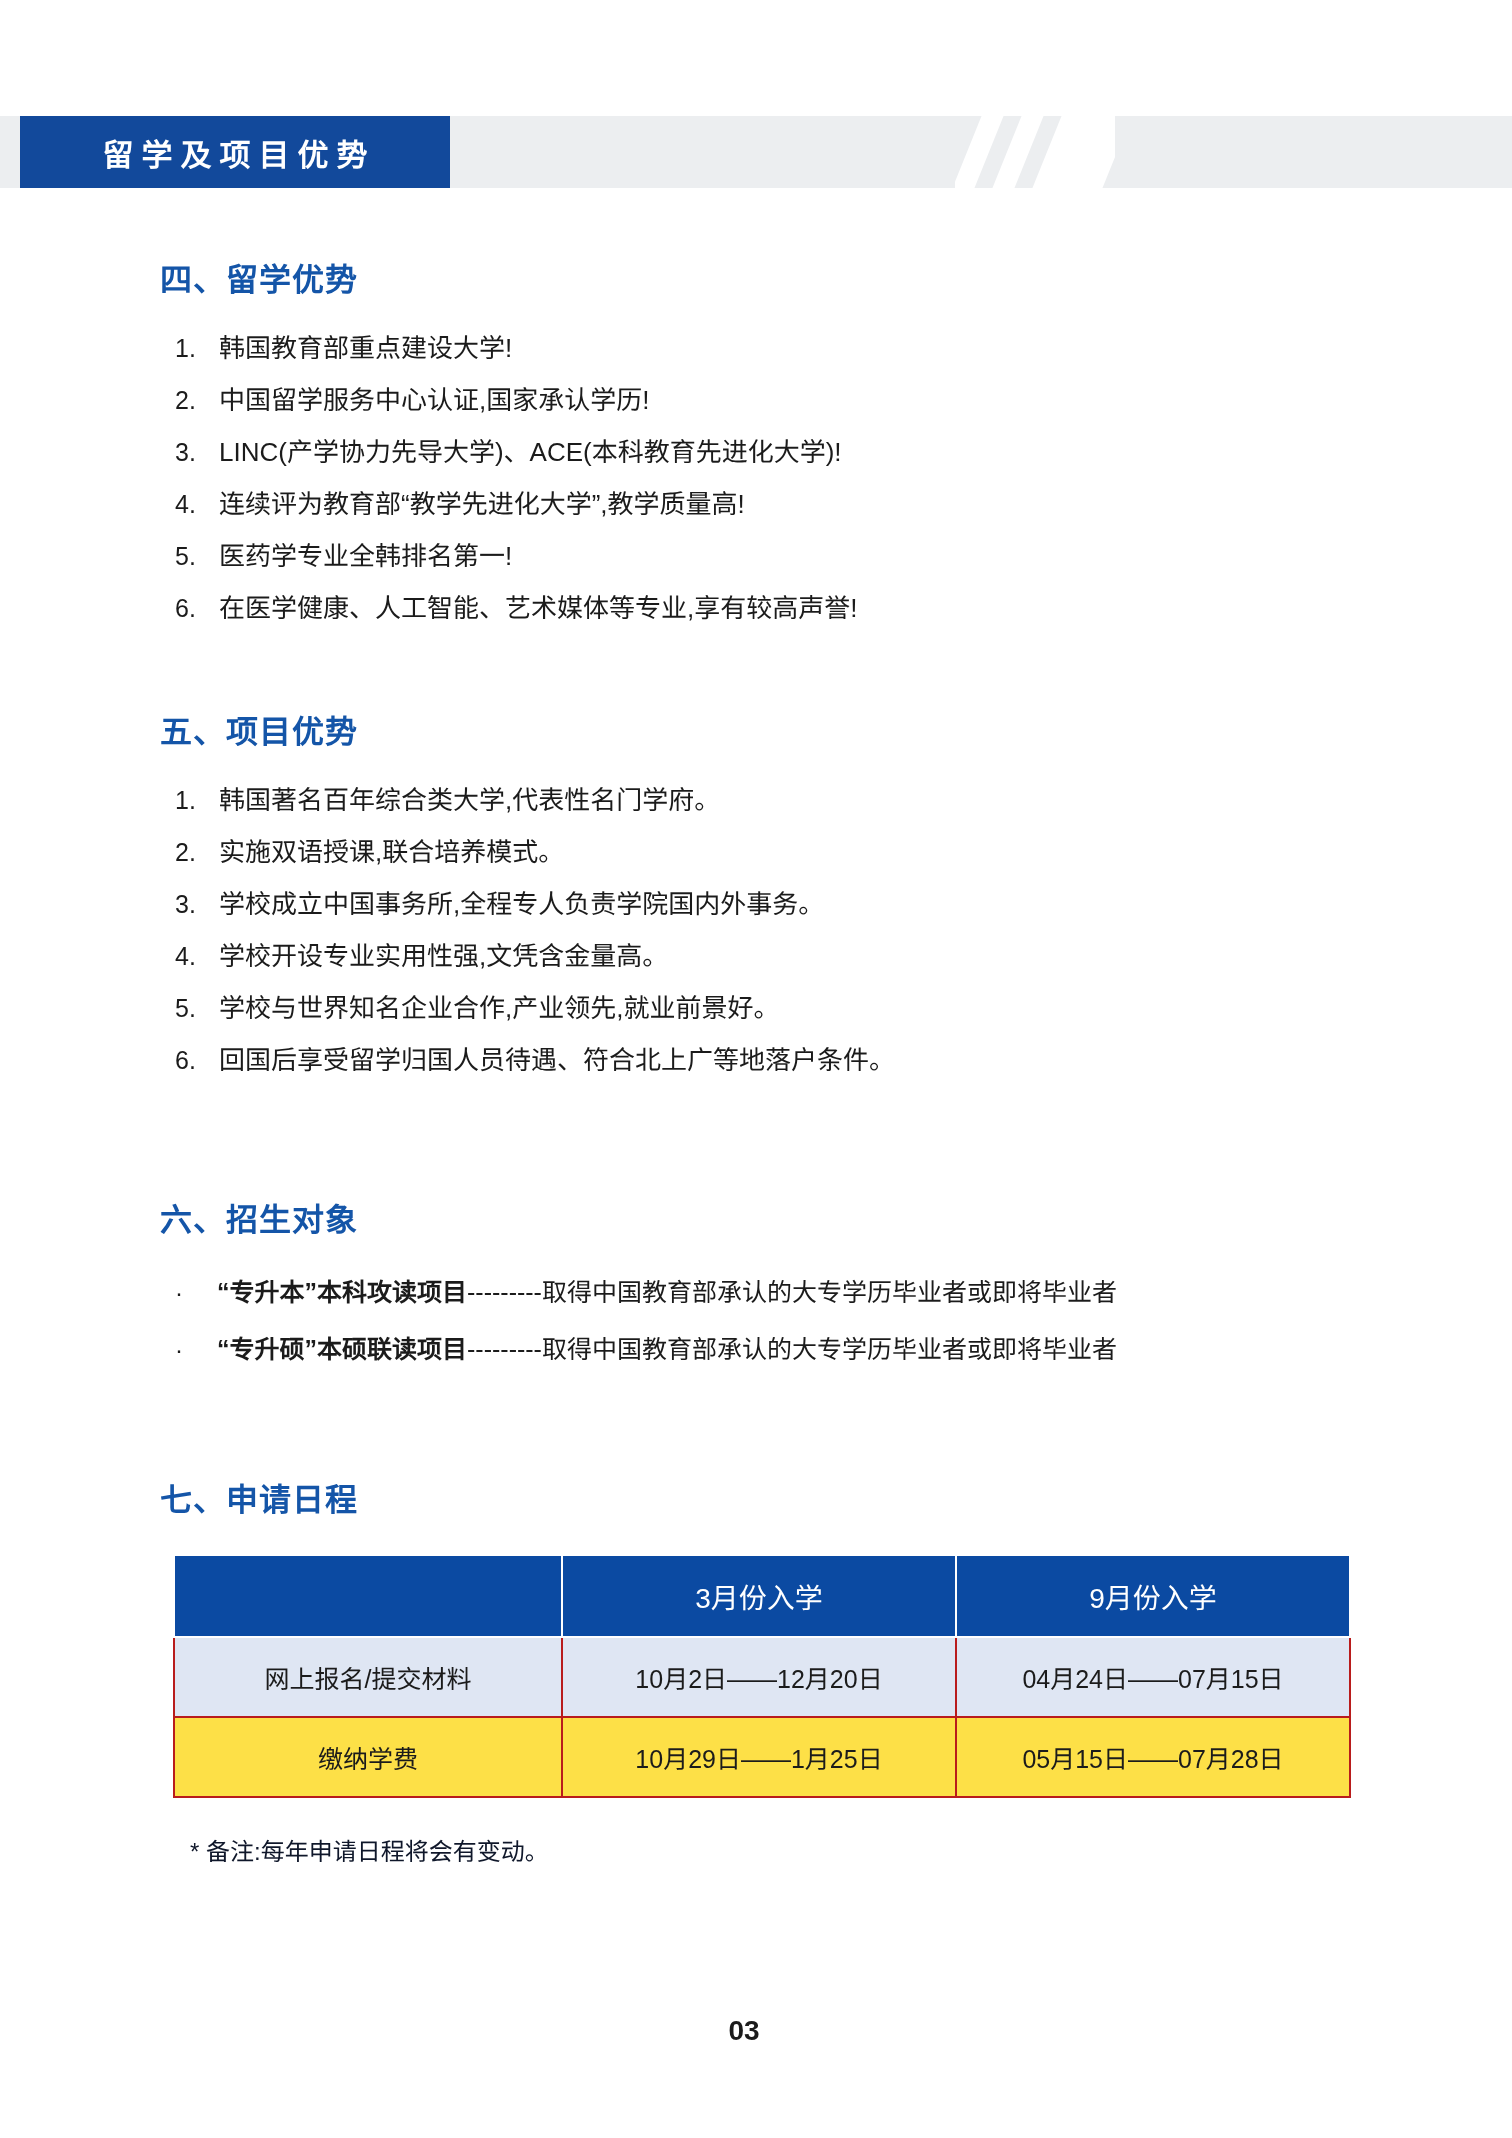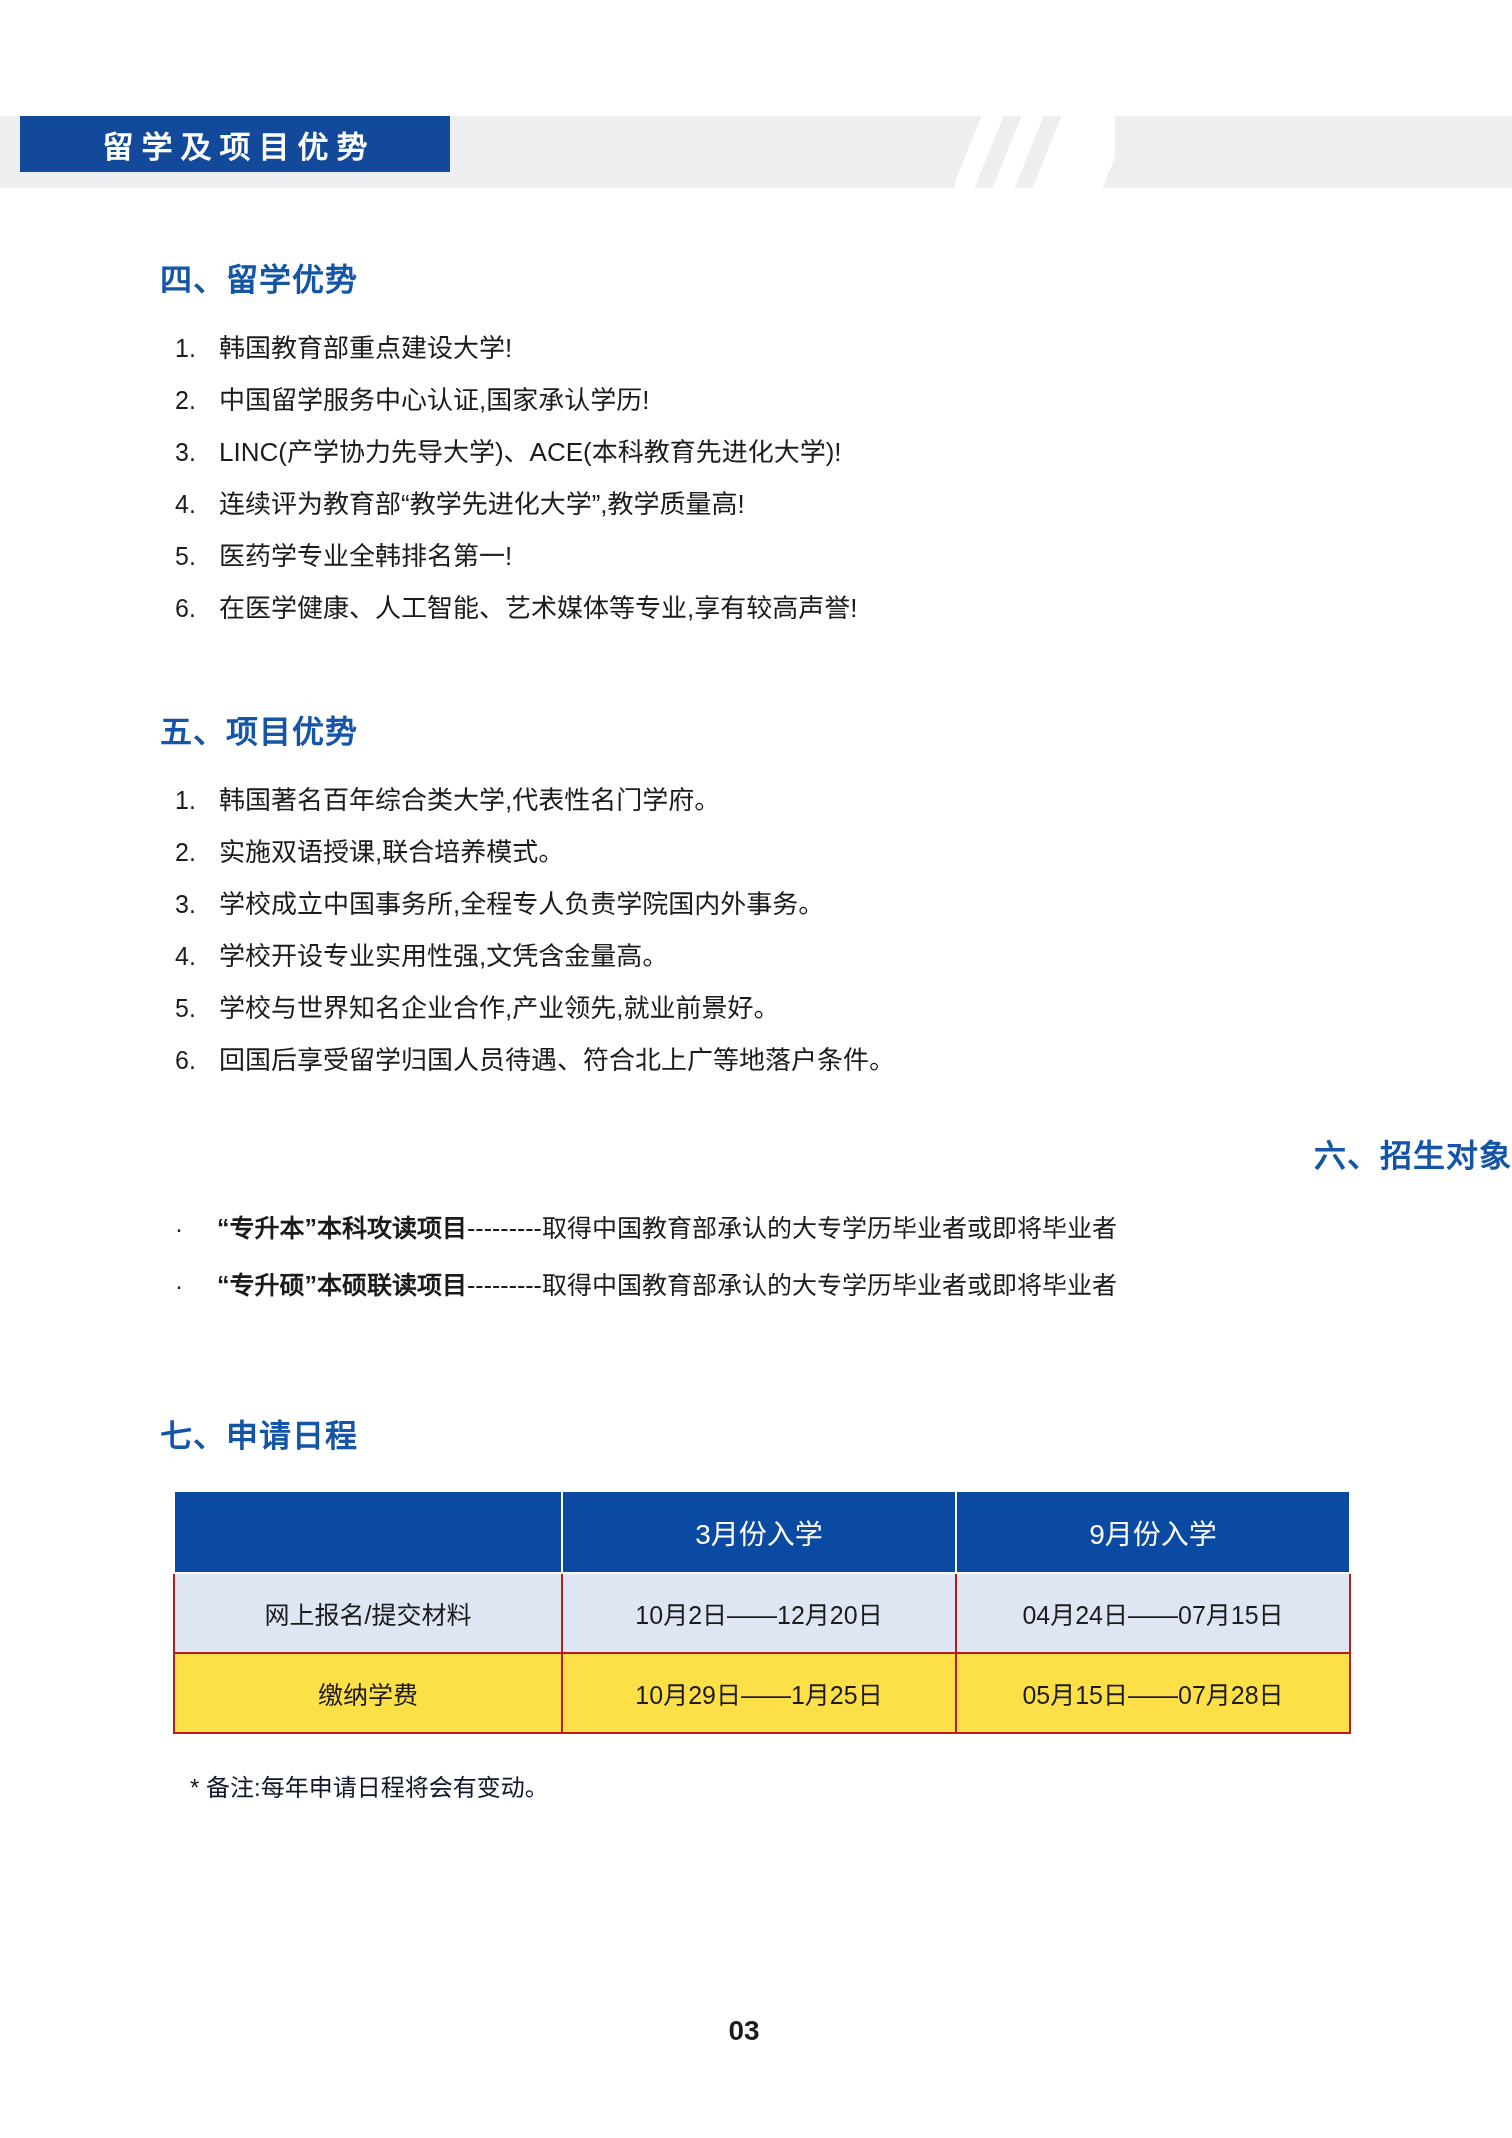--- a/index.html
+++ b/index.html
@@ -30,21 +30,21 @@
     top: 0;
     width: 1512px;
     height: 72px;
     background: #eceef0;
   }
   .header-tab {
     position: absolute;
     left: 20px;
     top: 0;
     width: 430px;
-    height: 56px;
+    height: 72px;
     background: #12499b;
     display: flex;
     align-items: center;
     justify-content: center;
   }
   .header-tab-text {
     color: #ffffff;
     font-size: 31px;
     font-weight: bold;
     letter-spacing: 8px;
@@ -87,21 +87,21 @@
   }
   .section-title {
     color: #1455a8;
     font-size: 32px;
     font-weight: bold;
     margin-left: 160px;
     letter-spacing: 1px;
   }
   .s4-title { margin-top: 78px; }
   .s5-title { margin-top: 72px; }
-  .s6-title { margin-top: 44px; text-align: right; }
+  .s6-title { margin-top: 108px; }
   .s7-title { margin-top: 96px; }
 
   ol.num-list {
     list-style: none;
     margin: 0;
     padding: 0;
     margin-left: 175px;
     margin-top: 22px;
   }
   ol.num-list li {

